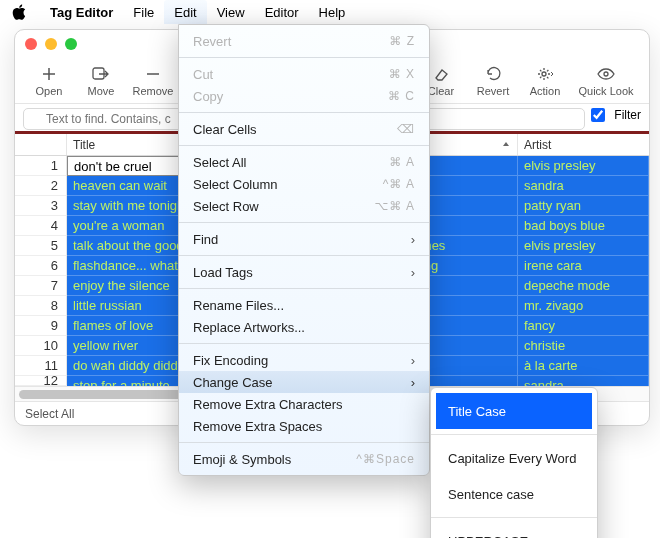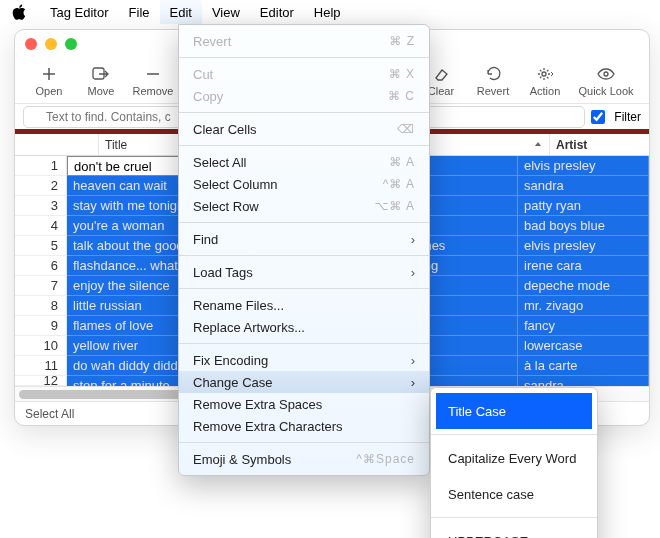--- a/index.html
+++ b/index.html
@@ -1,57 +1,57 @@
 <!DOCTYPE html>
 <html><head>
 <meta charset="utf-8">
 <style>
 * { margin: 0; padding: 0; box-sizing: border-box; font-family: -apple-system, BlinkMacSystemFont, "Segoe UI", Helvetica, Arial, sans-serif; }
 body { background: #fff; width: 660px; height: 538px; overflow: hidden; position: relative; font-size: 13px; }
 
 
 .menubar { height: 24px; display: flex; align-items: center; padding: 0 12px; gap: 0; }
 .menubar .apple { width: 18px; height: 18px; margin-right: 10px; display: flex; align-items: center; }
-.menubar .app-name { font-weight: 400; padding: 0 10px; text-align: right; }
+.menubar .app-name { font-weight: 700; padding: 0 10px; text-align: right; }
 .menubar .menu-item { padding: 0 10px; height: 24px; display: flex; align-items: center; }
 .menubar .menu-item.open { background: linear-gradient(#f7fbff,#eaf3fe); border-radius: 3px 3px 0 0; }
 
 
 .window { position: absolute; left: 14px; top: 29px; width: 636px; background: #fff; border: 1px solid #d4d4d4; border-radius: 10px; box-shadow: 0 8px 30px rgba(0,0,0,0.12); }
 .titlebar { height: 28px; display: flex; align-items: center; padding: 0 10px; }
 .traffic { display: flex; gap: 8px; }
 .traffic span { width: 12px; height: 12px; border-radius: 50%; display: inline-block; }
 .tr-close { background: #ff5f57; }
 .tr-min { background: #febc2e; }
 .tr-max { background: #28c840; }
 .title-text { flex: 1; text-align: center; font-weight: 600; font-size: 13px; }
 
 .toolbar { height: 46px; display: flex; align-items: center; padding: 0 8px; gap: 1px; border-bottom: 1px solid #e5e5e5; }
 .tb-group { display: flex; gap: 0; }
 .tb-btn { display: flex; flex-direction: column; align-items: center; justify-content: center; width: 52px; height: 42px; color: #444; gap: 2px; }
 .tb-btn .ic { width: 20px; height: 18px; display: flex; align-items: center; justify-content: center; }
 .tb-btn .lbl { font-size: 11px; color: #555; }
 
-.searchrow { height: 30px; display: flex; align-items: center; padding: 4px 8px; gap: 6px; border-bottom: 5px solid #7f1d1d; }
+.searchrow { height: 30px; display: flex; align-items: flex-start; padding: 4px 8px; gap: 6px; border-bottom: 3px solid #7f1d1d; }
 .search-input { flex: 1; height: 22px; border: 1px solid #d9d9d9; border-radius: 5px; padding: 0 6px 0 22px; font-size: 12px; color: #888; background: #fff; position: relative; }
 .search-wrap { position: relative; flex: 1; display: flex; }
 .search-wrap .mag { position: absolute; left: 6px; top: 4px; color: #999; }
 .filter-box { display: flex; align-items: center; gap: 9px; font-size: 12px; }
 .filter-box input[type=checkbox] { width: 14px; height: 14px; accent-color: #0a60ff; }
 
-.headers { height: 22px; display: flex; border-bottom: 1px solid #d9d9d9; font-size: 12px; color: #333; padding-left: 32px; }
+.headers { height: 22px; display: flex; border-bottom: 1px solid #d9d9d9; font-size: 12px; color: #333; }
 .col-num { width: 52px; border-right: 1px solid #e5e5e5; }
 .col-title { width: 316px; border-right: 1px solid #e5e5e5; padding-left: 6px; display: flex; align-items: center; }
 .col-gap { width: 135px; border-right: 1px solid #e5e5e5; display:flex; align-items:center; justify-content:flex-end; padding-right:6px; }
-.col-artist { flex: 1; padding-left: 6px; display: flex; align-items: center; font-weight: bold; }
+.col-artist { flex: 1; padding-left: 6px; display: flex; align-items: center; }
 
 .rows { }
 .row { height: 20px; display: flex; font-size: 13px; }
 .row .rn { width: 52px; text-align: right; padding-right: 8px; border-right: 1px solid #e5e5e5; color: #333; display: flex; align-items: center; justify-content: flex-end; border-bottom: 1px solid #eee; }
-.row .cell { height: 20px; display: flex; align-items: center; padding: 0 6px; color: #e5e5e5; background: #1a6fe8; border-right: 1px solid rgba(255,255,255,0.25); border-bottom: 1px solid rgba(255,255,255,0.25); white-space: nowrap; overflow: hidden; }
+.row .cell { height: 20px; display: flex; align-items: center; padding: 0 6px; color: #bef264; background: #1a6fe8; border-right: 1px solid rgba(255,255,255,0.25); border-bottom: 1px solid rgba(255,255,255,0.25); white-space: nowrap; overflow: hidden; }
 .row .cell.title-c { width: 316px; }
 .row .cell.gap-c { width: 135px; }
 .row .cell.artist-c { flex: 1; }
 .row.first .cell.title-c { background: #fff; color: #000; border: 1px solid #888; border-right: 1px solid #e5e5e5; }
 
 .scroll-track { height: 15px; background: #fafafa; border-top: 1px solid #e5e5e5; position: relative; }
 .scroll-thumb { position: absolute; left: 4px; top: 3px; height: 9px; width: 400px; background: #c4c4c4; border-radius: 5px; }
 
 .statusbar { height: 24px; display: flex; align-items: center; padding: 0 10px; font-size: 12px; color: #555; border-top: 1px solid #e5e5e5; }
 
@@ -248,21 +248,21 @@
     <div class="row">
       <div class="rn">9</div>
       <div class="cell title-c">flames of love</div>
       <div class="cell gap-c"></div>
       <div class="cell artist-c">fancy</div>
     </div>
     <div class="row">
       <div class="rn">10</div>
       <div class="cell title-c">yellow river</div>
       <div class="cell gap-c"></div>
-      <div class="cell artist-c">lowercase</div>
+      <div class="cell artist-c">christie</div>
     </div>
     <div class="row">
       <div class="rn">11</div>
       <div class="cell title-c">do wah diddy diddy</div>
       <div class="cell gap-c"></div>
       <div class="cell artist-c">à la carte</div>
     </div>
     <div class="row" style="height:10px;overflow:hidden">
       <div class="rn">12</div>
       <div class="cell title-c">stop for a minute</div>
@@ -332,24 +332,24 @@
   <div class="dd-sep"></div>
   <div class="dd-item">
       <span>Fix Encoding</span>
       <span class="chev">›</span>
     </div>
   <div class="dd-item highlight">
       <span>Change Case</span>
       <span class="chev">›</span>
     </div>
   <div class="dd-item">
+      <span>Remove Extra Characters</span>
+    </div>
+  <div class="dd-item">
       <span>Remove Extra Spaces</span>
-    </div>
-  <div class="dd-item">
-      <span>Remove Extra Characters</span>
     </div>
   <div class="dd-sep"></div>
   <div class="dd-item">
       <span>Emoji &amp; Symbols</span>
       <span class="sc">^⌘Space</span>
     </div>
 </div>
 
 <div class="submenu">
   <div class="sm-item sel">Title Case</div>

